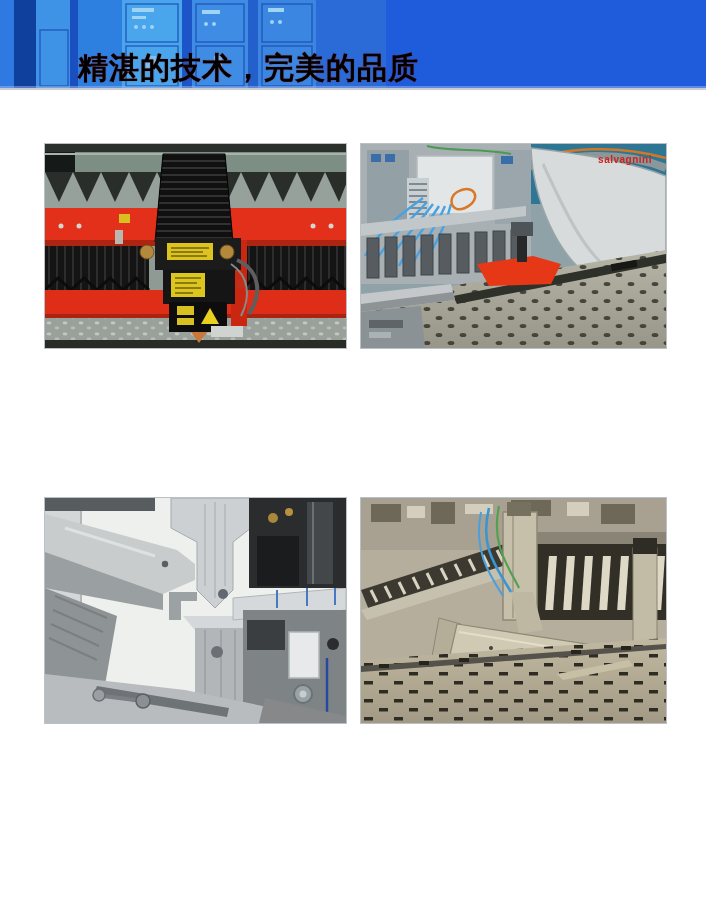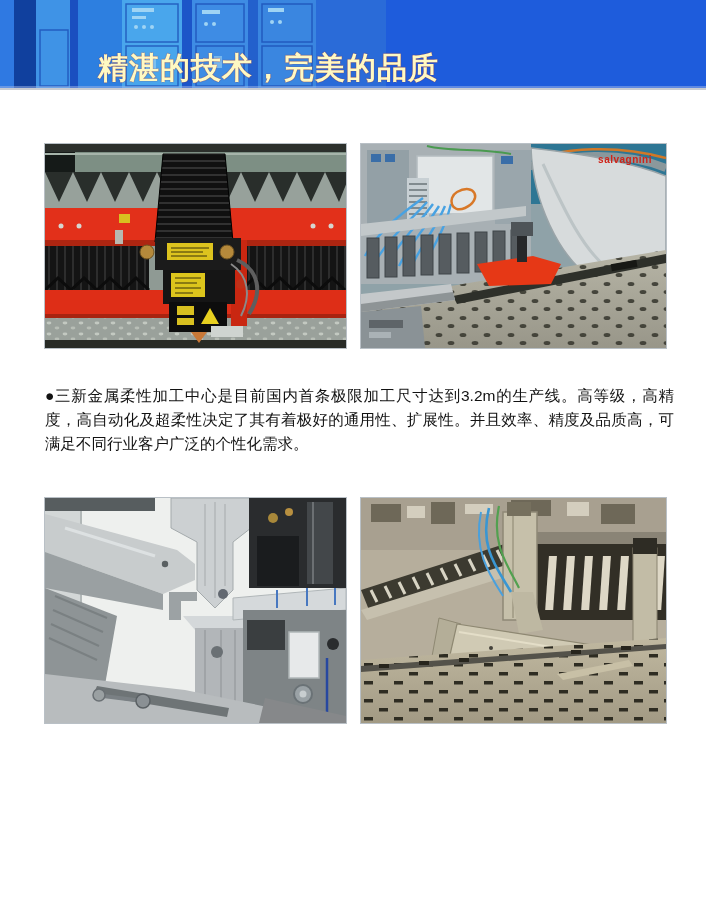--- a/index.html
+++ b/index.html
@@ -3,21 +3,21 @@
 <meta charset="utf-8">
 <style>
   html,body{margin:0;padding:0;background:#ffffff;}
   body{font-family:"Liberation Sans","DejaVu Sans",sans-serif;}
   .page{position:relative;width:706px;height:897px;background:#ffffff;overflow:hidden;}
 
   
   .header{position:absolute;left:0;top:0;width:706px;height:88px;background:#1e5cdc;border-bottom:2px solid #c9ccd2;}
   .header svg{position:absolute;left:0;top:0;}
   .page-title{position:absolute;left:78px;top:48px;font-size:30px;font-weight:bold;
-    color:#fef9c3;letter-spacing:1px;white-space:nowrap;text-shadow:0 0 1px #a01010;margin-left:20px;}
+    color:#000000;letter-spacing:1px;white-space:nowrap;text-shadow:0 0 1px #a01010;}
 
   
   .photo{position:absolute;border:1px solid #b9c0c6;background:#fde047;overflow:hidden;}
   .photo svg{display:block;}
   #photo-tl{left:44px;top:143px;width:301px;height:204px;}
   #photo-tr{left:360px;top:143px;width:305px;height:204px;}
   #photo-bl{left:44px;top:497px;width:301px;height:225px;}
   #photo-br{left:360px;top:497px;width:305px;height:225px;}
   .photo-logo{position:absolute;right:14px;top:10px;font-size:10px;font-weight:bold;
     color:#cf2318;letter-spacing:.5px;}
@@ -252,21 +252,20 @@
       <rect x="156" y="90" width="10" height="28" fill="#26282a"></rect>
       <rect x="150" y="78" width="22" height="14" fill="#4e5458"></rect>
 
       <polygon points="0,168 60,162 64,204 0,204" fill="#8a9296"></polygon>
       <rect x="8" y="176" width="34" height="8" fill="#5e6468"></rect>
       <rect x="8" y="188" width="22" height="6" fill="#aab2b6"></rect>
     </svg>
     <span class="photo-logo">salvagnini</span>
   </div>
 
-  <div class="para" id="para-1">●三新金属柔性加工中心是目前国内首条极限加工尺寸达到3.2m的生产线。高等级，高精度，高自动化及超柔性决定了其有着极好的通用性、扩展性。并且效率、精度及品质高，可满足不同行业客户广泛的个性化需求。</div>
 
   <div class="photo" id="photo-bl">
     <svg width="301" height="225" viewBox="0 0 301 225" aria-hidden="true">
       <rect width="301" height="225" fill="#eef0ee"></rect>
 
       <rect x="0" y="0" width="36" height="170" fill="#d3d7d7"></rect>
       <line x1="36" y1="0" x2="36" y2="170" stroke="#b2b8b8" stroke-width="2"></line>
       <rect x="0" y="0" width="110" height="13" fill="#575d5f"></rect>
 
       <polygon points="0,16 132,52 150,66 150,82 118,96 0,54" fill="#c8cccd"></polygon>

